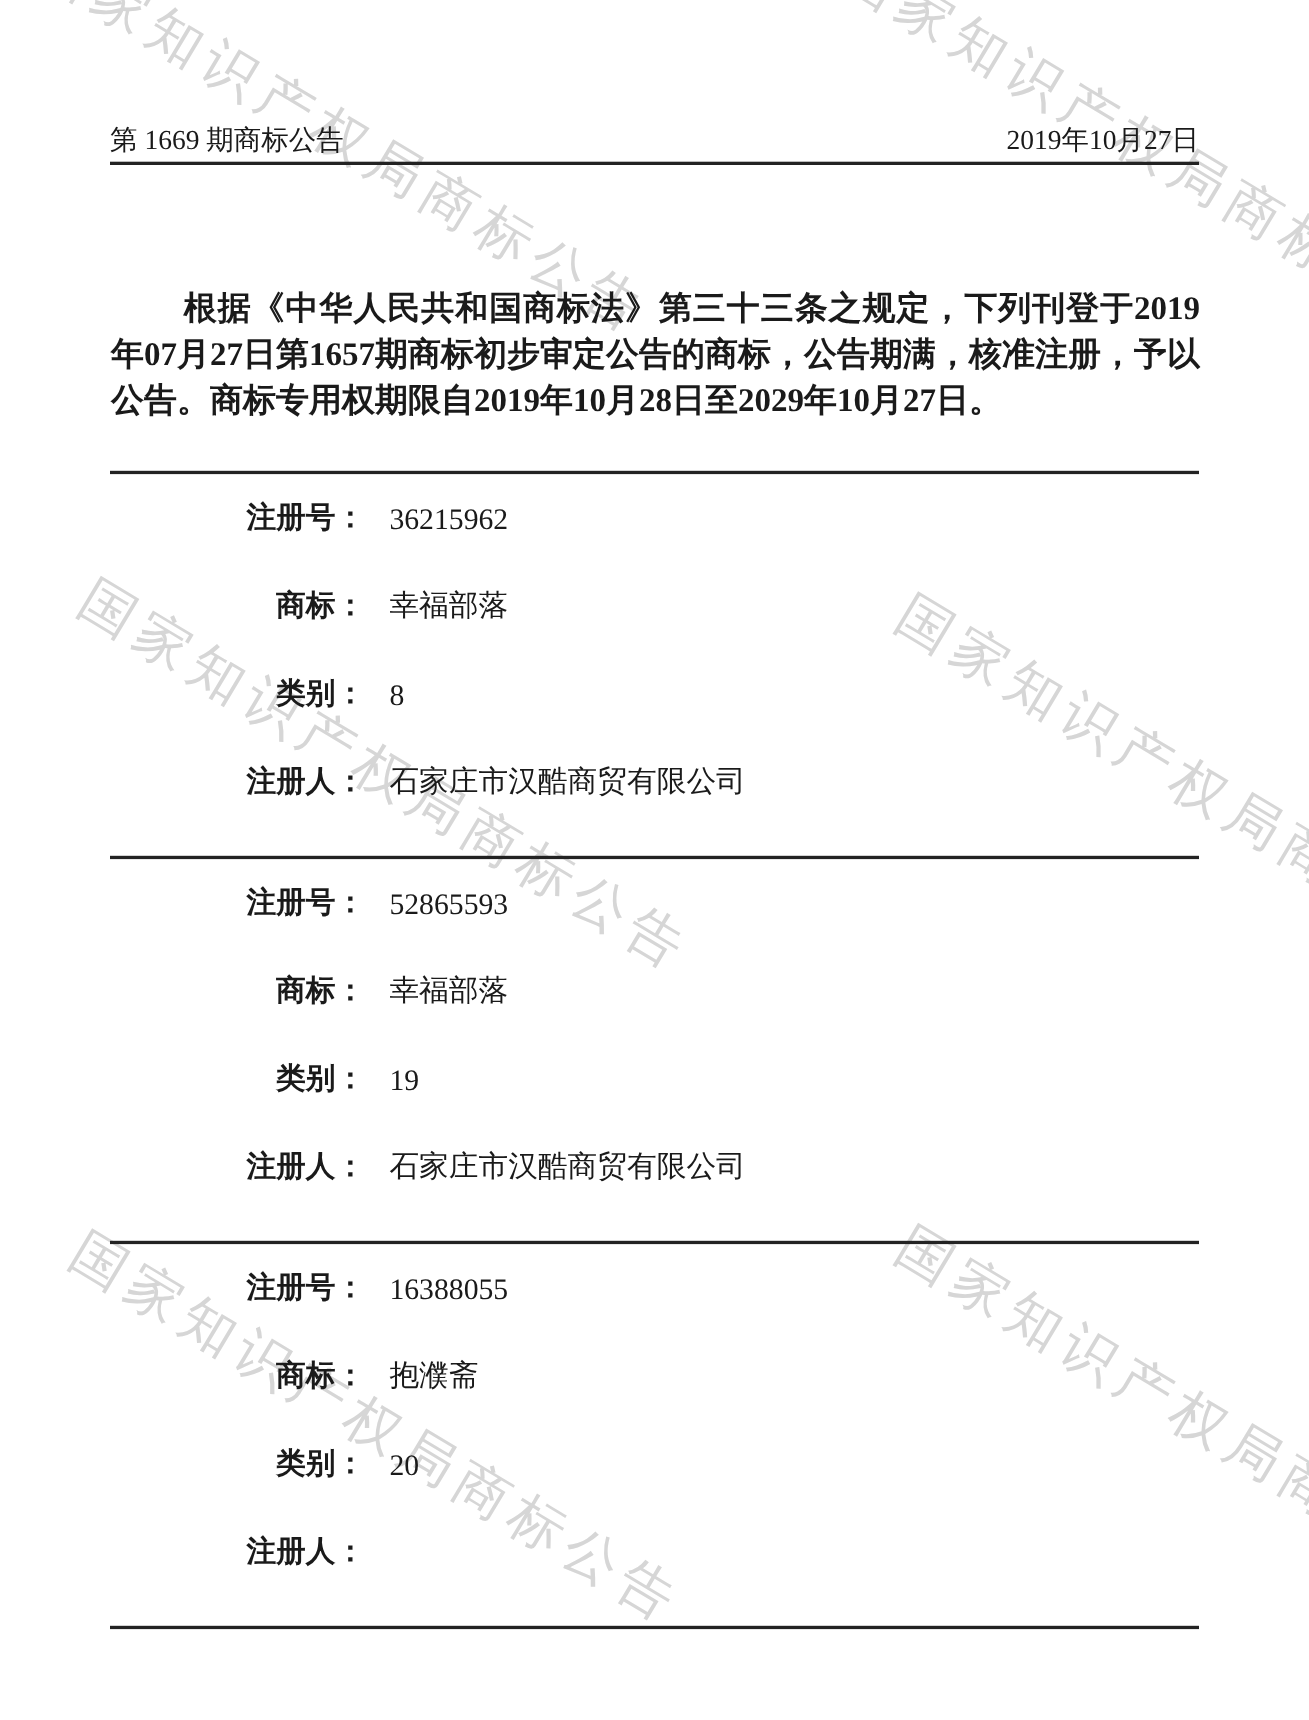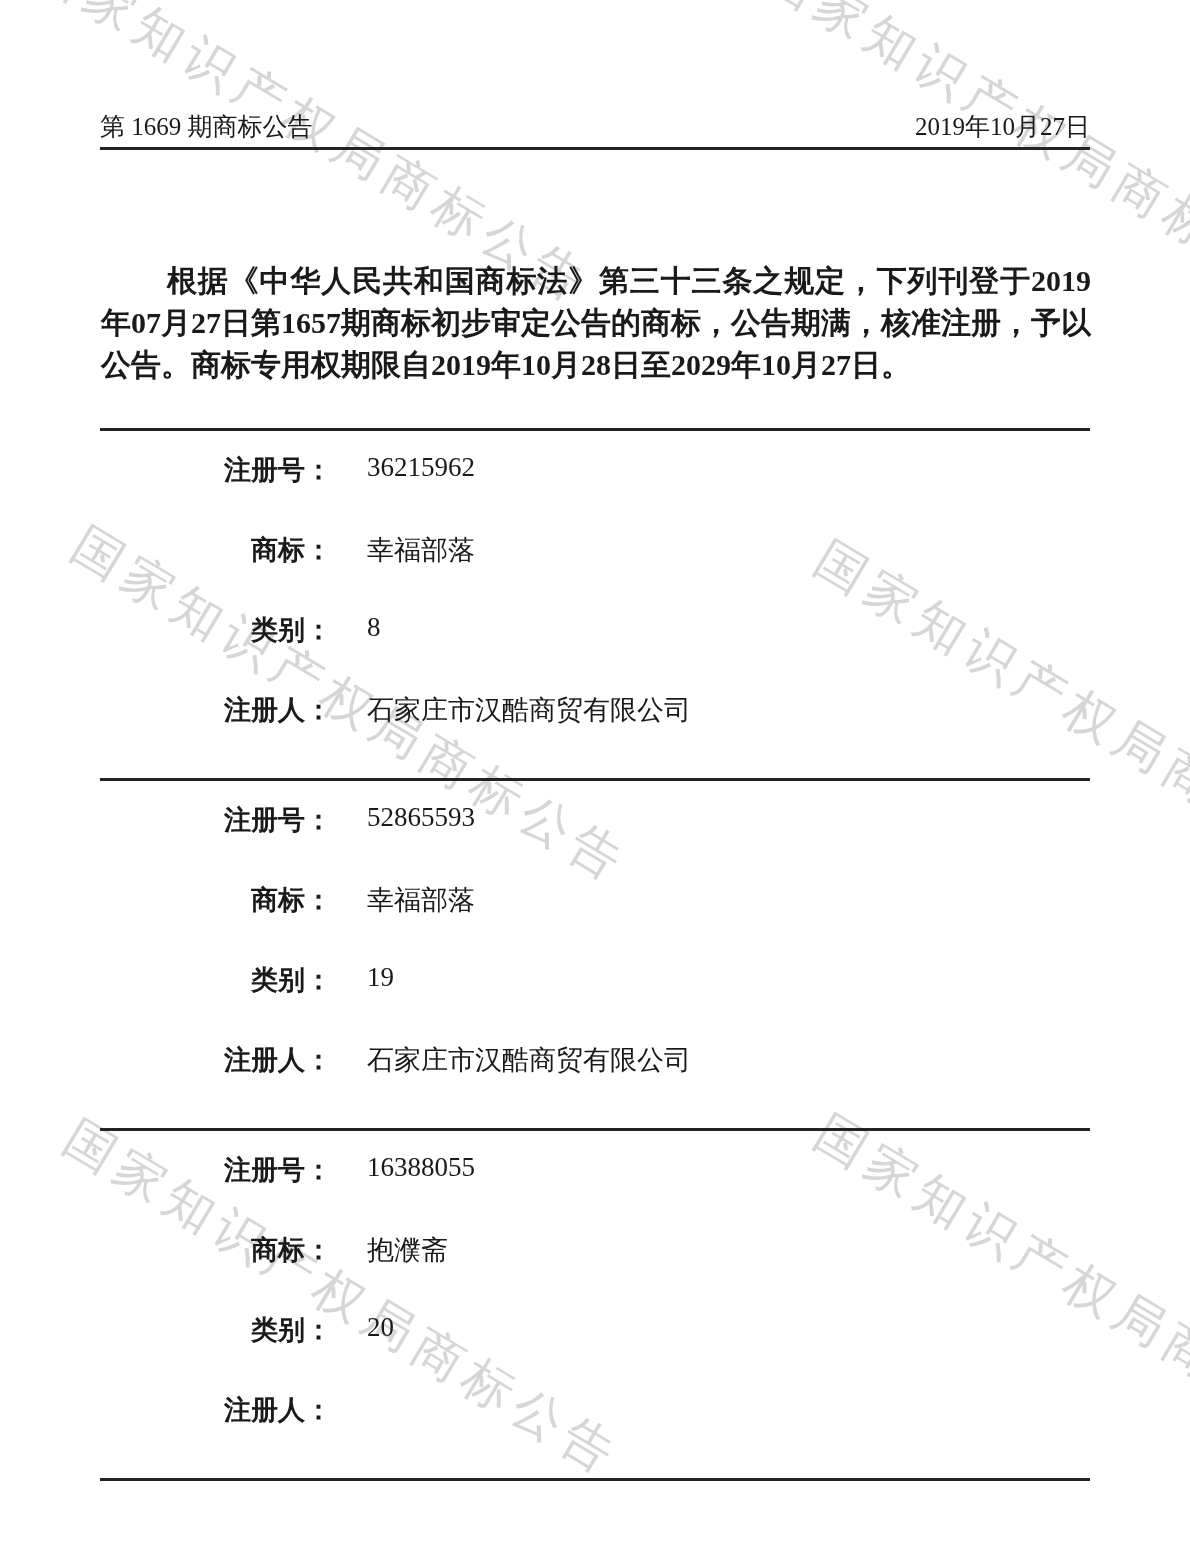--- a/index.html
+++ b/index.html
@@ -89,33 +89,33 @@
     width: 990px;
   }
   .entry {
     border-top: 3px solid #232323;
     height: 326px;
     padding-top: 21px;
     box-sizing: content-box;
   }
   .row {
     display: flex;
-    align-items: flex-start;
+    align-items: flex-end;
     height: 36px;
     margin-bottom: 44px;
   }
   .row .label {
     width: 232px;
     text-align: right;
     font-size: 27px;
     font-weight: bold;
     flex: 0 0 auto;
   }
   .row .value {
-    margin-left: 35px;
+    margin-left: 22px;
     font-size: 27px;
     font-weight: normal;
   }
   .bottom-rule {
     height: 3px;
     background: #232323;
   }
 </style>
 </head>
 <body>

